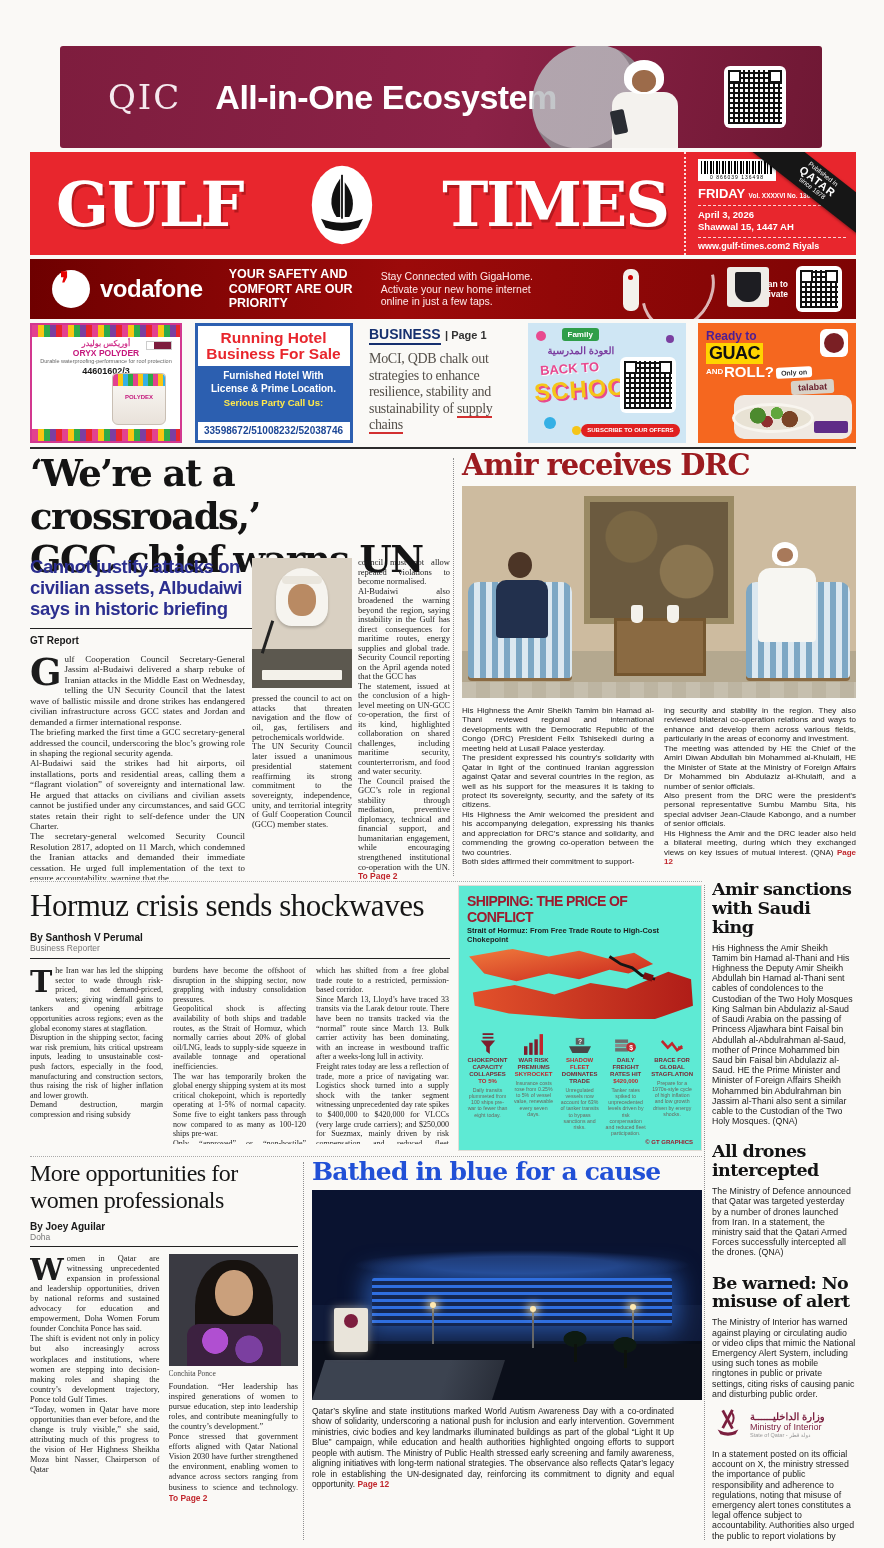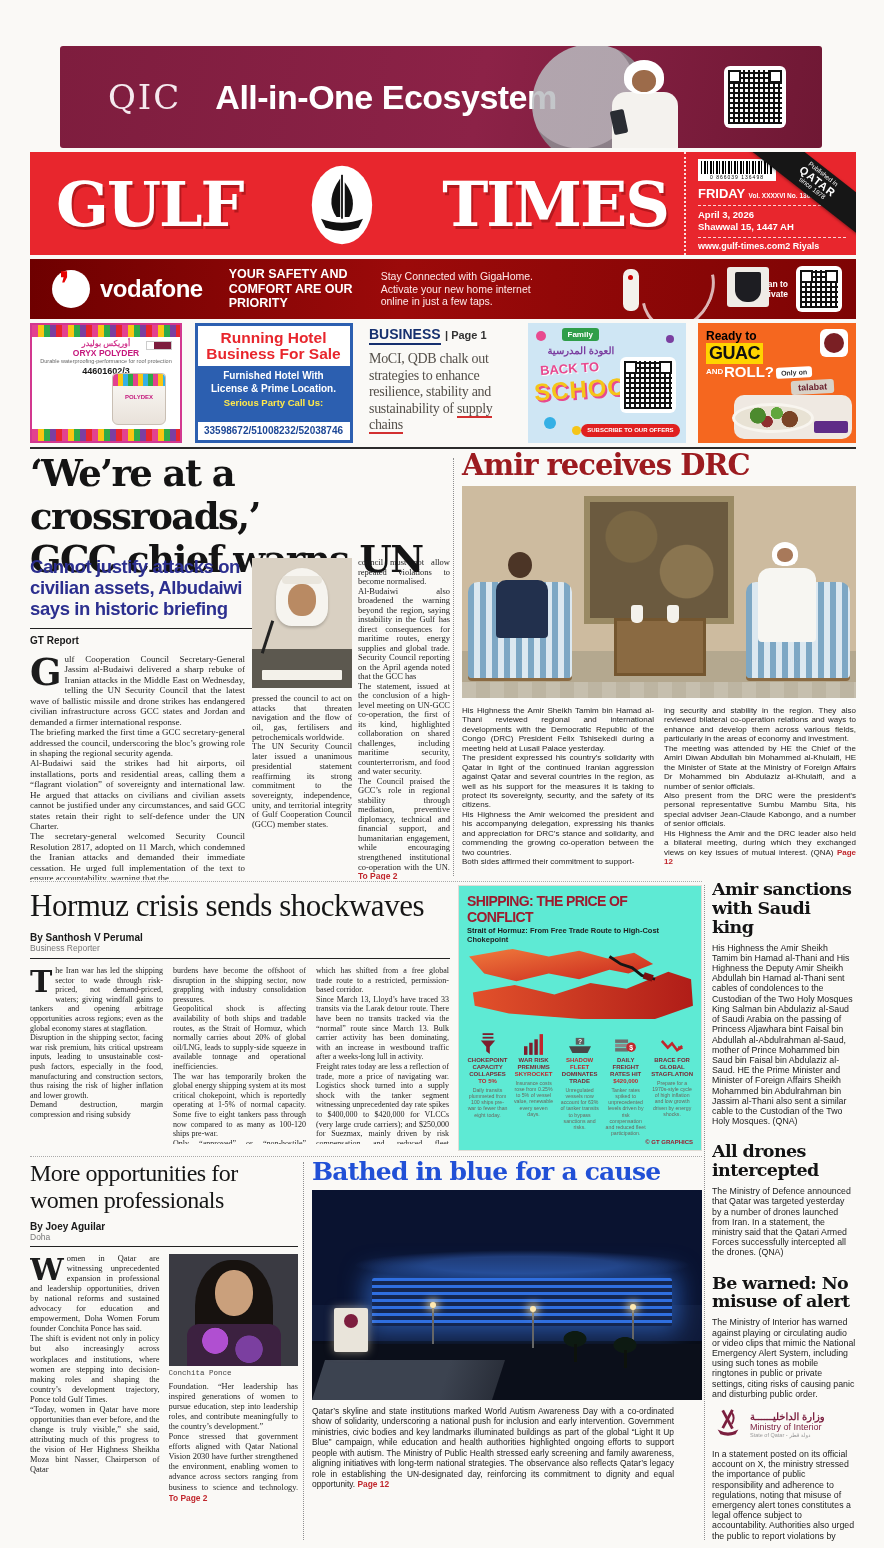--- a/index.html
+++ b/index.html
@@ -82,21 +82,21 @@
   .teaser-text u { text-decoration:none; border-bottom:2px solid #d23030; }
   .ad-school { width:158px; background:#cfe6f4; }
   .school-brand { position:absolute; left:34px; top:5px; background:#2f9e49; color:#fff; font-size:8px; font-weight:bold; padding:2px 6px; border-radius:3px; }
   .school-ar { position:absolute; left:20px; top:22px; color:#7b3fa0; font-size:10px; font-weight:bold; }
   .school-b1 { position:absolute; left:12px; top:38px; color:#e84a8f; font-size:13px; font-weight:800; text-shadow:1px 1px 0 #fff; transform:rotate(-4deg); }
   .school-b2 { position:absolute; left:6px; top:52px; color:#f5c518; font-size:24px; font-weight:800; letter-spacing:1px; text-shadow:2px 2px 0 #e84a8f; transform:rotate(-4deg); }
   .school-qr { position:absolute; right:10px; top:34px; width:56px; height:56px; }
   .school-pill { position:absolute; right:6px; bottom:6px; background:#e02020; color:#fff; font-size:6px; font-weight:bold; padding:3px 6px; border-radius:8px; line-height:1.1; text-align:center; }
   .school-dot { position:absolute; border-radius:50%; }
   .ad-guac { width:158px; background:#f5671f; }
-  .guac-r { position:absolute; left:8px; top:6px; color:#000000; font-weight:800; font-size:12px; }
+  .guac-r { position:absolute; left:8px; top:6px; color:#4c1d95; font-weight:800; font-size:12px; }
   .guac-g { position:absolute; left:8px; top:20px; background:#ffd400; color:#111; font-weight:800; font-size:18px; padding:0 3px; letter-spacing:-0.5px; }
   .guac-and { position:absolute; left:8px; top:44px; color:#fff; font-weight:800; font-size:8px; }
   .guac-roll { position:absolute; left:26px; top:40px; color:#fff; font-weight:800; font-size:15px; }
   .guac-chip { position:absolute; right:8px; top:6px; width:28px; height:28px; background:#fff; border-radius:6px; }
   .guac-chip:before { content:""; position:absolute; left:4px; top:4px; width:20px; height:20px; border-radius:50%; background:#7a1f24; }
   .guac-only { position:absolute; right:44px; top:44px; background:#fff; color:#333; font-size:7px; font-weight:bold; padding:2px 5px; border-radius:3px; transform:rotate(-3deg); }
   .guac-tal { position:absolute; right:22px; top:57px; background:#d8d2c8; color:#6b2430; font-size:9px; font-weight:800; padding:2px 7px; border-radius:3px; transform:rotate(-3deg); }
   .guac-card { position:absolute; right:4px; bottom:4px; width:118px; height:44px; background:#efe9e2; border-radius:10px; }
   .guac-bowl { position:absolute; left:34px; bottom:10px; width:82px; height:30px; border-radius:50%; background:radial-gradient(circle at 30% 40%,#4c8a2e 0 14%,transparent 15%),radial-gradient(circle at 55% 30%,#61a63c 0 13%,transparent 14%),radial-gradient(circle at 72% 55%,#7a4426 0 14%,transparent 15%),radial-gradient(circle at 42% 65%,#8e2f2f 0 12%,transparent 13%),#e8e2d4; border:3px solid #f8f5ef; }
   .guac-strip { position:absolute; right:8px; bottom:10px; width:34px; height:12px; background:#5f2c87; border-radius:2px; }
@@ -187,21 +187,21 @@
   .wom-by { margin-top:7px; }
   .wom-by .n { font-size:10px; font-weight:bold; }
   .wom-by .r { font-size:8.5px; color:#777; }
   .wom-rule { width:268px; height:1px; background:#222; margin:4px 0 7px; }
   .wom-cols { display:flex; gap:9px; }
   .wom-col { width:130px; font-size:8.4px; line-height:1.2; height:268px; overflow:hidden; }
   .wom-photo { width:130px; height:112px; background:linear-gradient(180deg,#3a3a42 0 100%); position:relative; overflow:hidden; margin-bottom:3px; }
   .wp-hair { position:absolute; left:26px; top:6px; width:78px; height:100px; background:#17120f; border-radius:46% 46% 30% 30%; }
   .wp-face { position:absolute; left:46px; top:16px; width:38px; height:46px; background:#caa07c; border-radius:48%; }
   .wp-torso { position:absolute; left:18px; top:70px; width:94px; height:42px; background:radial-gradient(circle at 30% 40%,#b04fd1 0 18%,transparent 19%),radial-gradient(circle at 66% 60%,#7b3fa0 0 20%,transparent 21%),#3c2140; border-radius:12px 12px 0 0; }
-  .wom-cap { font-size:7.5px; color:#444; margin-bottom:4px; font-family:Liberation Mono, monospace; }
+  .wom-cap { font-size:7.5px; color:#444; margin-bottom:4px; font-family:Liberation Serif, serif; }
 
   .vd3 { left:303px; top:1162px; height:378px; }
   .blue { left:312px; top:1157px; width:362px; height:383px; }
   .blue h2 { font-family:"DejaVu Serif",serif; font-weight:bold; font-size:25px; letter-spacing:-0.8px; color:#2150d6; }
   .blue-photo { position:relative; width:390px; height:210px; margin-top:4px; background:linear-gradient(180deg,#0a1330 0 55%,#101b3a 55% 72%,#090d18 72% 100%); overflow:hidden; }
   .bp-bldg { position:absolute; left:60px; top:88px; width:300px; height:48px; background:repeating-linear-gradient(180deg,#2f6fe0 0 3px,#14264f 3px 7px); box-shadow:0 0 24px 6px rgba(59,130,246,.55); border-radius:2px; }
   .bp-glow { position:absolute; left:40px; top:60px; width:340px; height:30px; background:radial-gradient(ellipse at center,rgba(70,130,240,.35) 0 40%,transparent 70%); }
   .bp-ground { position:absolute; left:0; bottom:0; width:100%; height:56px; background:#0b0f1a; }
   .bp-road { position:absolute; left:0; bottom:0; width:180px; height:40px; background:linear-gradient(90deg,#3c4350 0 70%,#2a2f3a 100%); transform:skewX(-18deg); transform-origin:bottom left; }
   .bp-sign { position:absolute; left:22px; top:118px; width:34px; height:44px; background:#e9e4da; border-radius:2px; box-shadow:0 0 10px rgba(255,240,200,.5); }

